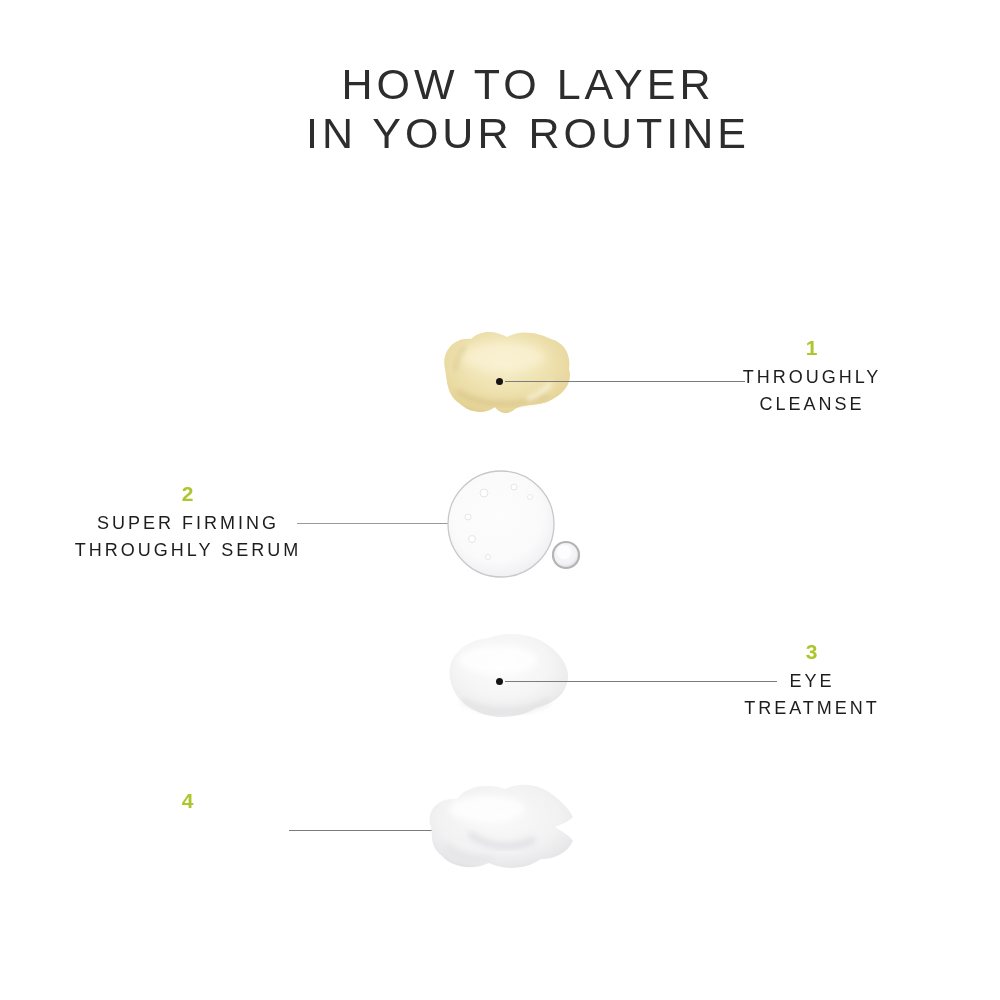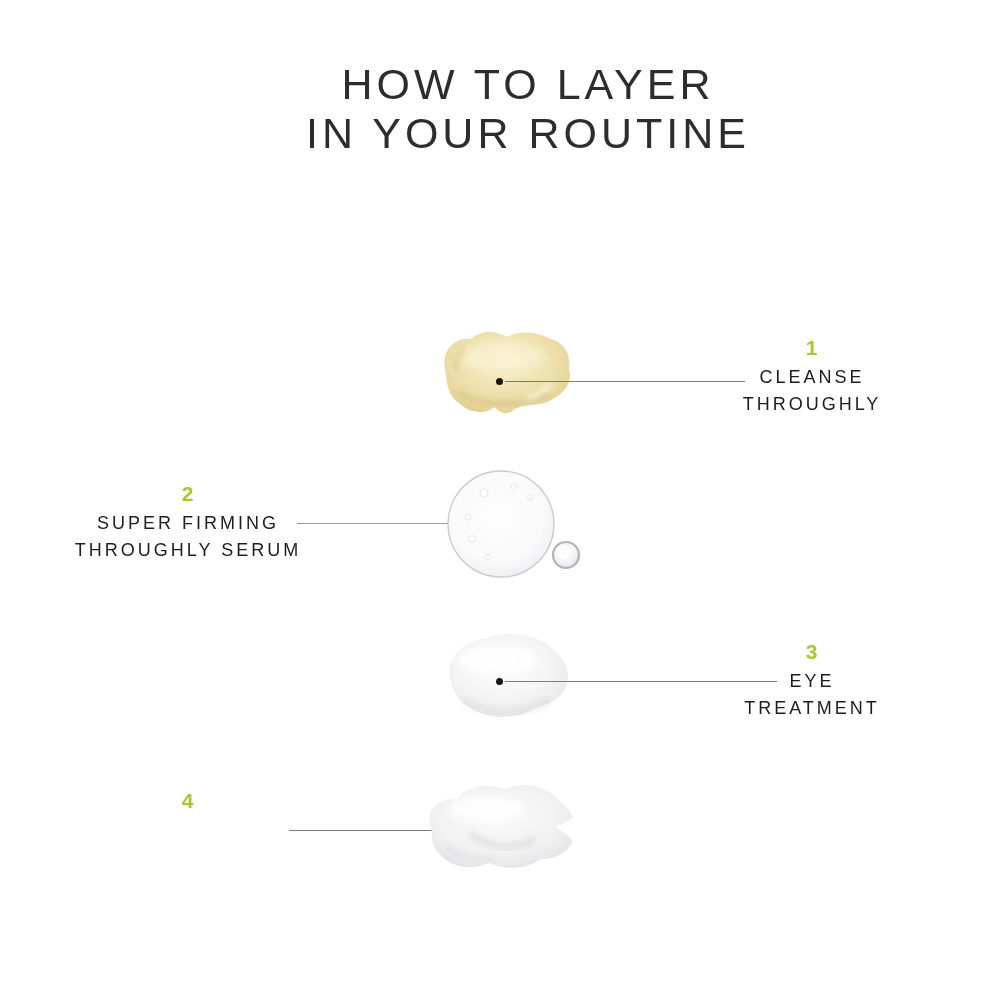--- a/index.html
+++ b/index.html
@@ -53,22 +53,22 @@
              C16,74 16,60 14,48 Z" fill="url(#gold)"></path>
     <ellipse cx="72" cy="36" rx="42" ry="15" fill="#FAF2D4" opacity="0.75" filter="url(#soft1)"></ellipse>
     <path d="M26,70 C44,84 86,88 116,74" stroke="#CDB778" stroke-width="5" fill="none" opacity="0.45" filter="url(#soft2)"></path>
     <path d="M34,26 C28,32 24,42 24,50" stroke="#CDB778" stroke-width="4" fill="none" opacity="0.4" filter="url(#soft2)"></path>
     <path d="M96,78 C104,76 114,70 120,62" stroke="#FBF6E2" stroke-width="4" fill="none" opacity="0.9" filter="url(#soft2)"></path>
   </svg>
   <div class="dot" style="left:496px;top:378px;"></div>
   <div class="connector" style="left:505px;top:381px;width:240px;"></div>
   <div class="step-label" style="left:722px;top:336px;width:180px;">
     <div class="step-num">1</div>
+    <div class="step-line">THROUGHLY</div>
     <div class="step-line">CLEANSE</div>
-    <div class="step-line">THROUGHLY</div>
   </div>
 
   <div class="step-label" style="left:68px;top:482px;width:240px;">
     <div class="step-num">2</div>
     <div class="step-line">SUPER FIRMING</div>
     <div class="step-line">THROUGHLY SERUM</div>
   </div>
   <div class="connector light" style="left:297px;top:523px;width:200px;"></div>
   <div class="dot" style="left:497px;top:520px;"></div>
   <svg class="swatch" style="left:442px;top:467px;" width="148" height="112" viewBox="0 0 148 112">

